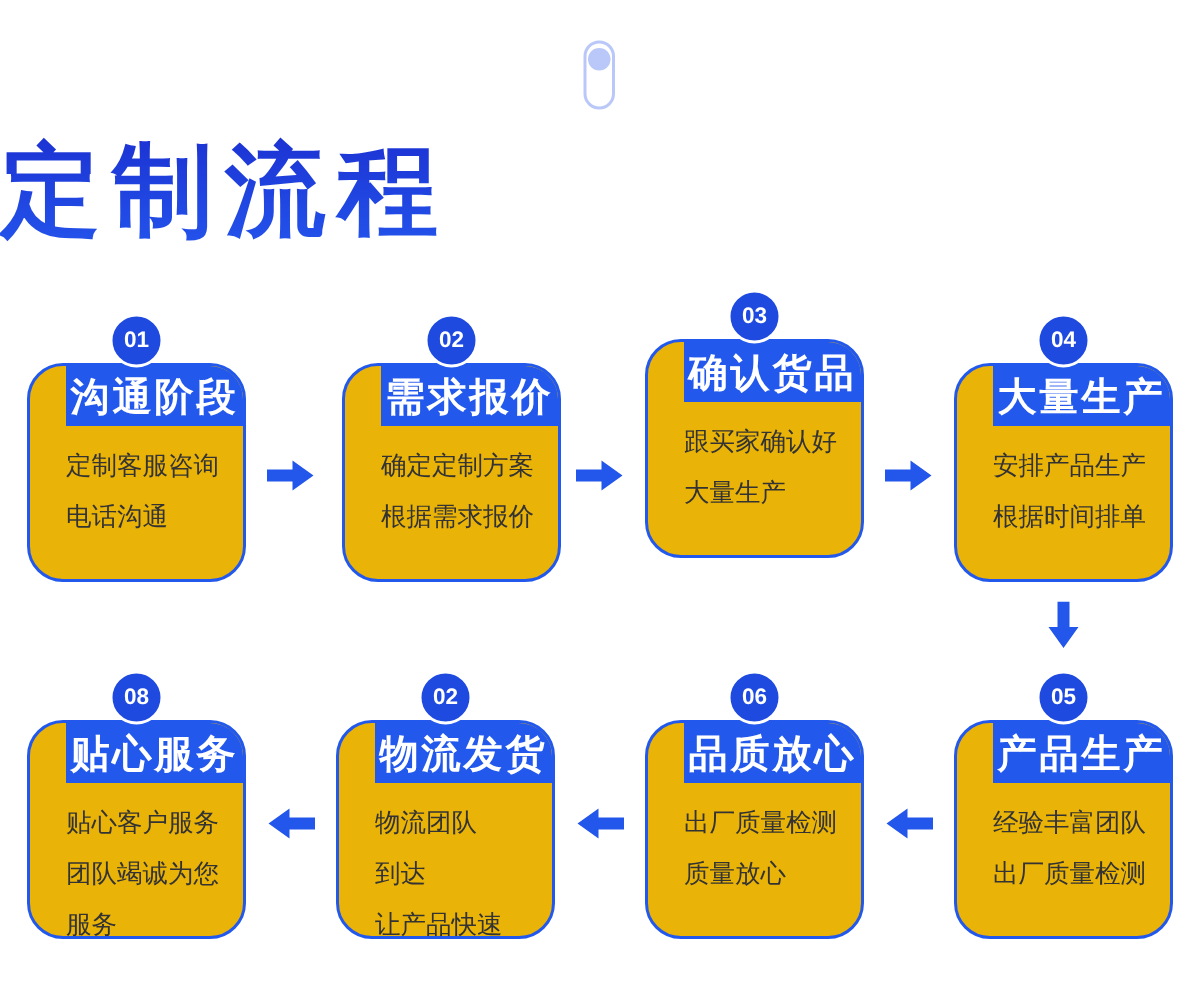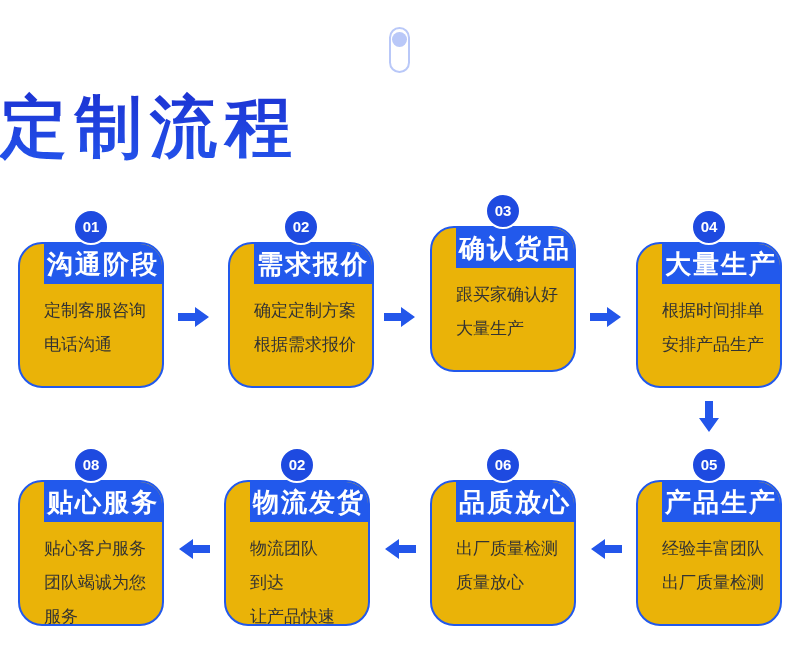--- a/index.html
+++ b/index.html
@@ -124,22 +124,22 @@
     <svg viewBox="0 0 32 22">
         <polygon points="0,7 17,7 17,1 31,11 17,21 17,15 0,15" fill="currentColor"></polygon>
       </svg>
   </span>
 
   <div class="step s4">
     <div class="badge">04</div>
     <div class="card">
       <div class="card-header">大量生产</div>
       <div class="card-body">
+        <div>安排产品生产</div>
         <div>根据时间排单</div>
-        <div>安排产品生产</div>
       </div>
     </div>
   </div>
 
   <span class="arrow arrow-down ad1">
     <svg viewBox="0 0 32 22">
         <polygon points="0,7 17,7 17,1 31,11 17,21 17,15 0,15" fill="currentColor"></polygon>
       </svg>
   </span>
 

